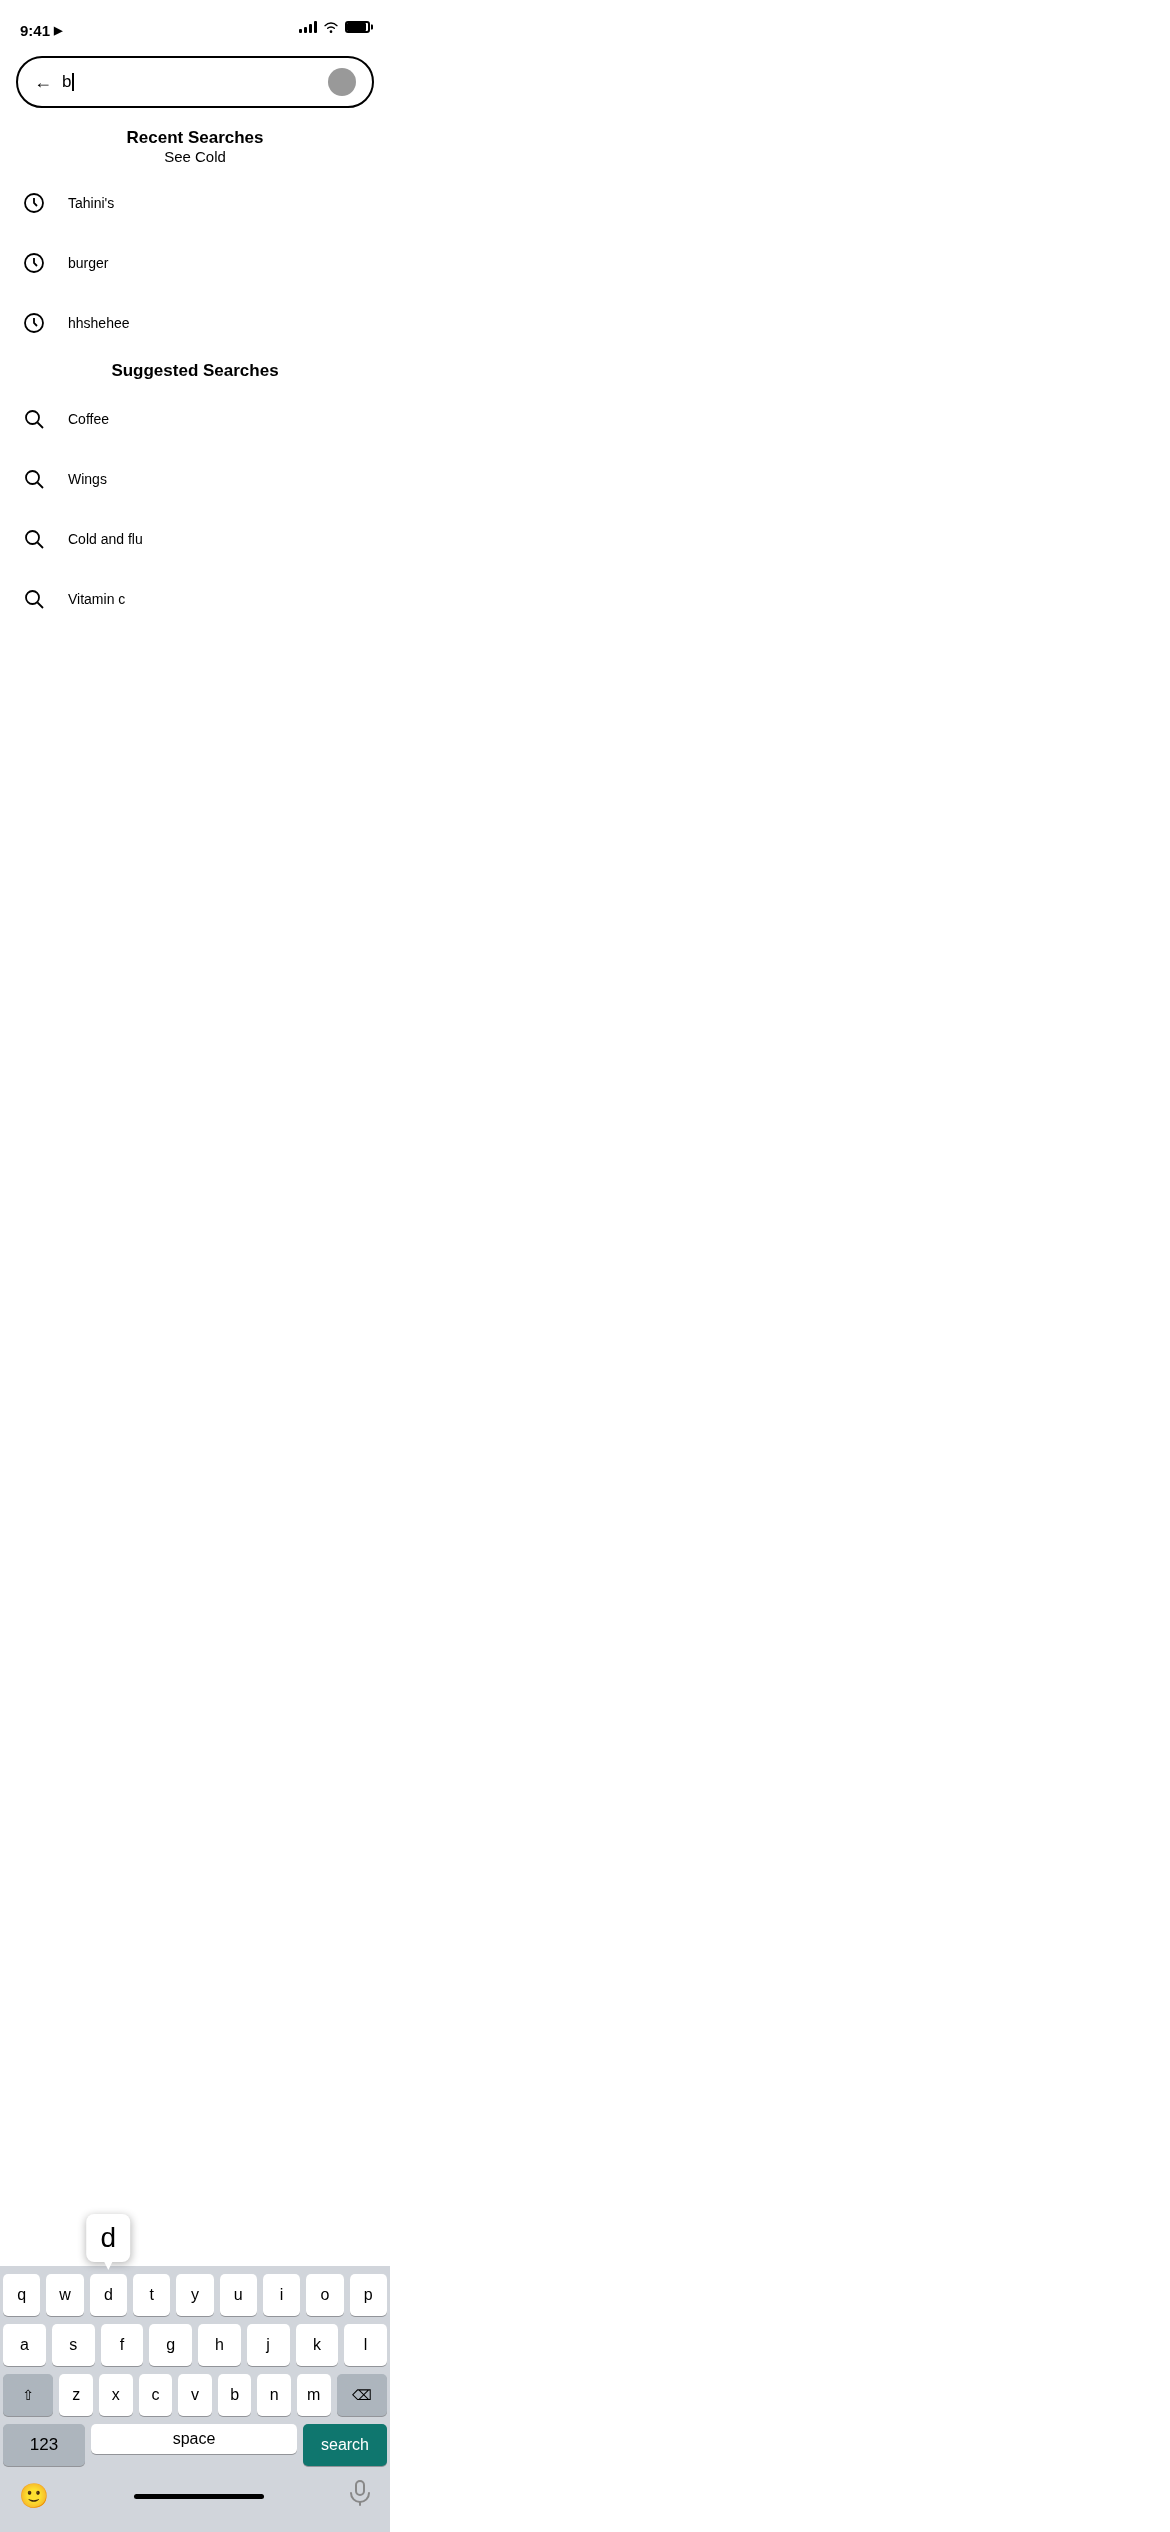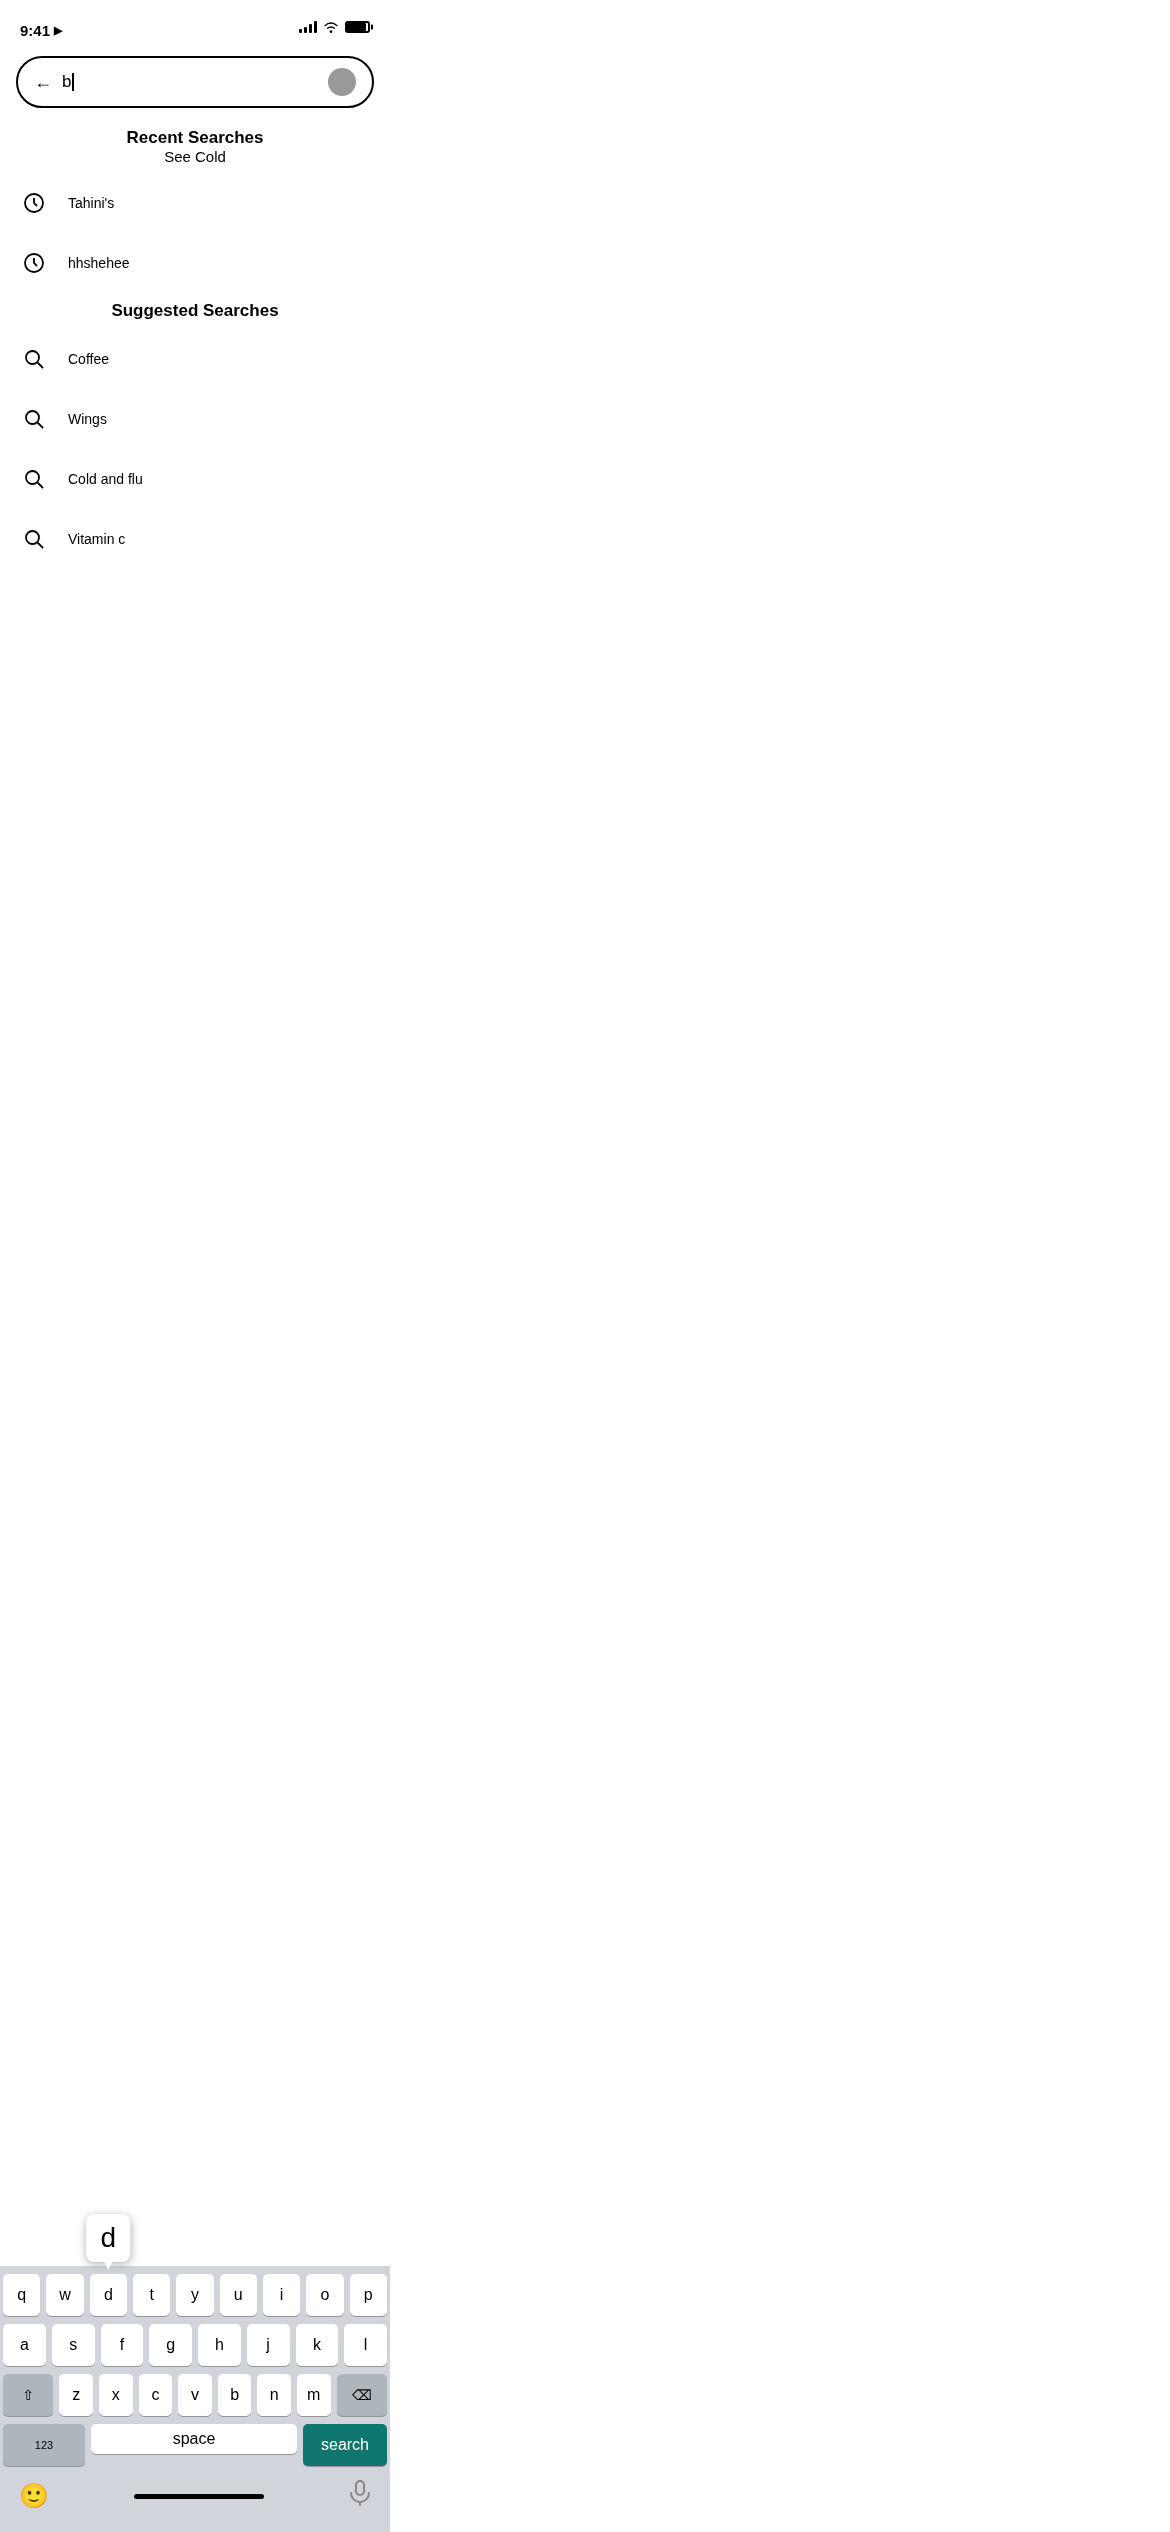--- a/index.html
+++ b/index.html
@@ -261,21 +261,21 @@
     }
 
     .key-123 {
       background: #adb5bd;
       border-radius: 5px;
       height: 42px;
       width: 82px;
       display: flex;
       align-items: center;
       justify-content: center;
-      font-size: 11px;
+      font-size: 17px;
       color: #000;
       box-shadow: 0 1px 0 rgba(0,0,0,0.3);
       cursor: pointer;
       flex-shrink: 0;
     }
 
     .key-space {
       background: #fff;
       border-radius: 5px;
       height: 30px;
@@ -378,20 +378,29 @@
   <div class="search-item">
     <div class="item-icon">
       <svg class="clock-svg" viewBox="0 0 24 24" fill="none" stroke="#000" stroke-width="1.8">
         <circle cx="12" cy="12" r="9"></circle>
         <polyline points="12,7 12,12 15,15"></polyline>
       </svg>
     </div>
     <span class="item-label">Tahini's</span>
   </div>
 
+  <div class="search-item">
+    <div class="item-icon">
+      <svg class="clock-svg" viewBox="0 0 24 24" fill="none" stroke="#000" stroke-width="1.8">
+        <circle cx="12" cy="12" r="9"></circle>
+        <polyline points="12,7 12,12 15,15"></polyline>
+      </svg>
+    </div>
+    <span class="item-label">burger</span>
+  </div>
 
   <div class="search-item">
     <div class="item-icon">
       <svg class="clock-svg" viewBox="0 0 24 24" fill="none" stroke="#000" stroke-width="1.8">
         <circle cx="12" cy="12" r="9"></circle>
         <polyline points="12,7 12,12 15,15"></polyline>
       </svg>
     </div>
     <span class="item-label">hhshehee</span>
   </div>

